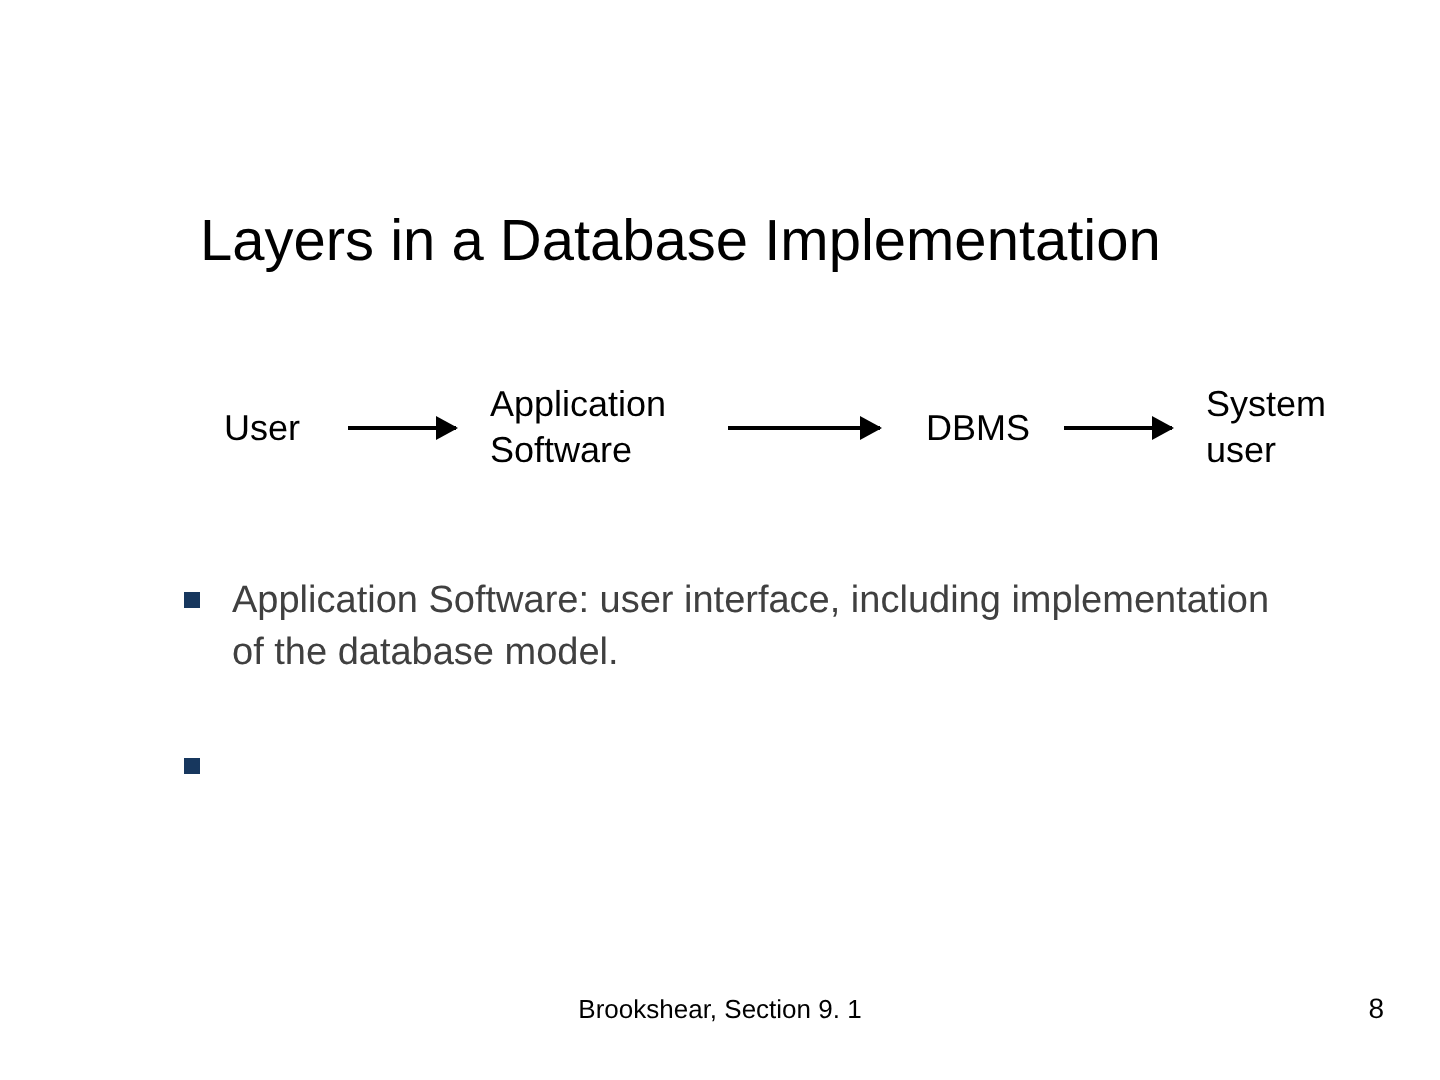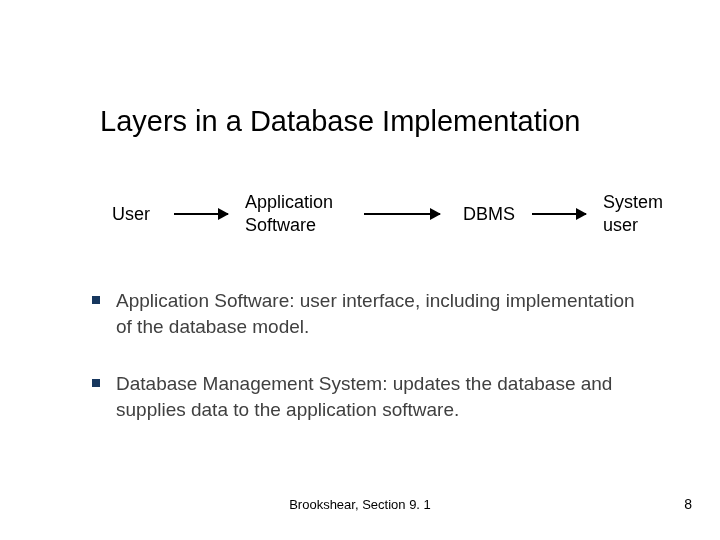--- a/index.html
+++ b/index.html
@@ -122,20 +122,19 @@
     </div>
   </div>
 
   <div class="bullets">
     <div class="bullet">
       <span class="marker"></span>
       <span>Application Software: user interface, including implementation of the database model.</span>
     </div>
     <div class="bullet">
       <span class="marker"></span>
-      <span>Database Management System: updates the database and supplies data to the application software.</span>
     </div>
   </div>
 
   <div class="footer">Brookshear, Section 9. 1</div>
   <div class="pagenum">8</div>
 
 </div>
 
 </body></html>

